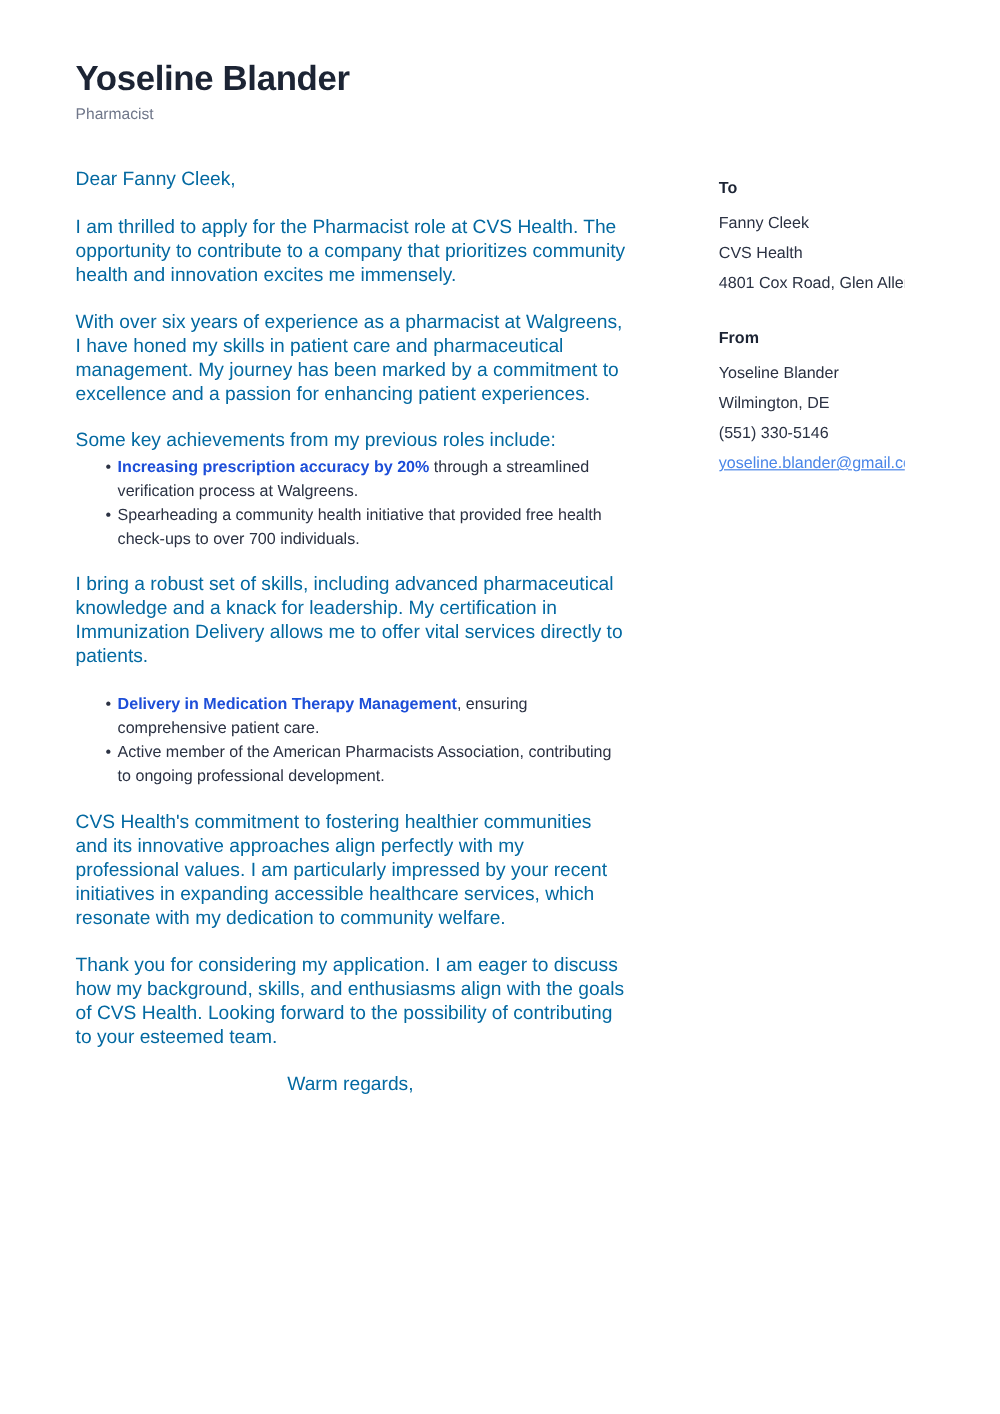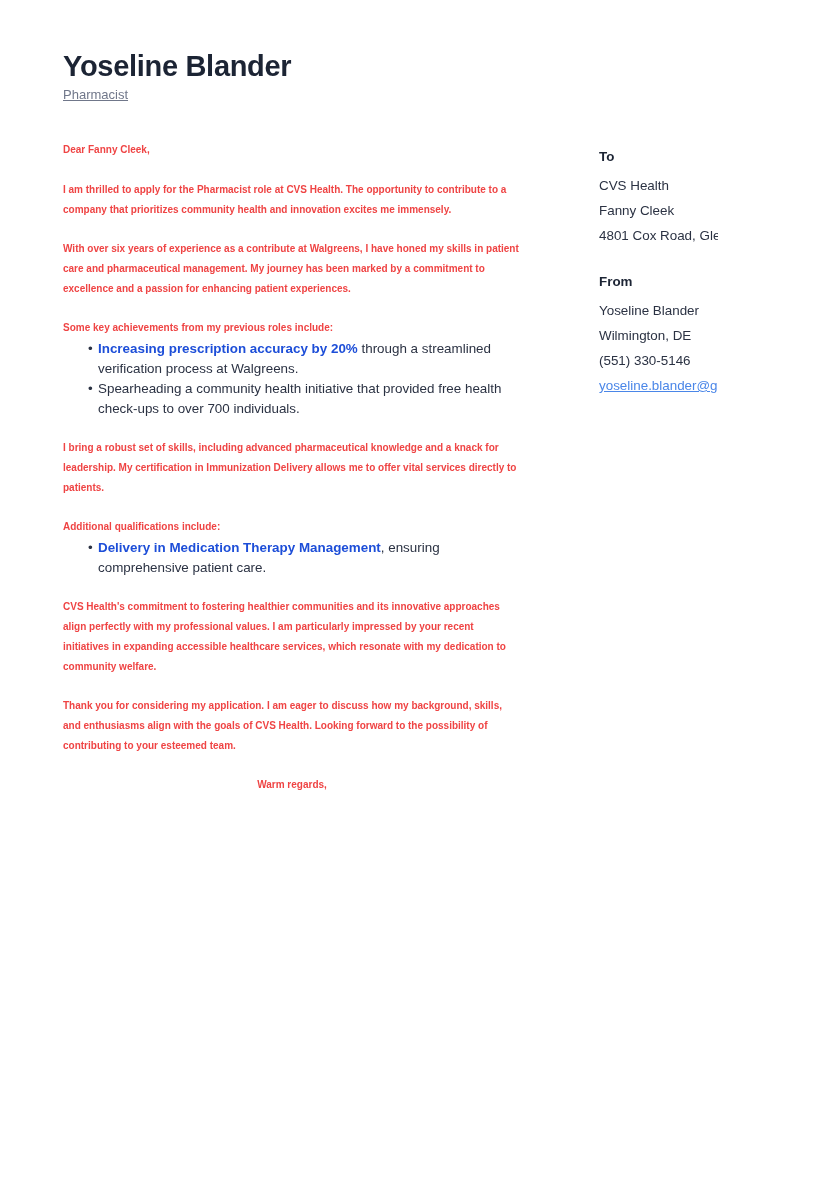--- a/index.html
+++ b/index.html
@@ -13,20 +13,21 @@
     font-family: "Liberation Sans", sans-serif;
     color: #2b3243;
     -webkit-font-smoothing: antialiased;
   }
   .page {
     position: relative;
     width: 718px;
     height: 1178px;
     background: #ffffff;
     overflow: hidden;
+    padding-left: 36px;
   }
 
   
   .header {
     position: absolute;
     left: 63px;
     top: 50px;
     width: 700px;
   }
   .applicant-name {
@@ -35,21 +36,20 @@
     letter-spacing: -0.3px;
     color: #1c2434;
     line-height: 1.15;
     margin: 0;
   }
   .applicant-role {
     font-size: 13px;
     color: #70778a;
     margin: 4px 0 0 0;
     line-height: 1.2;
-    text-decoration: underline;
   }
 
   
   .columns {
     position: absolute;
     left: 0;
     top: 140px;
     width: 833px;
   }
   .col-letter {
@@ -62,24 +62,23 @@
     position: absolute;
     left: 567px;
     top: 7px;
     width: 215px;
     margin-left: 32px;
   }
 
   
   .letter p {
     margin: 0 0 19px 0;
-    font-size: 10px;
-    line-height: 20px;
-    color: #ef4444;
-    font-weight: bold;
+    font-size: 16px;
+    line-height: 20px;
+    color: #0369a1;
   }
   .letter p.tight {
     margin-bottom: 1px;
   }
   .letter .salutation {
     margin-bottom: 20px;
   }
   .letter .signoff {
     margin-bottom: 0;
     text-align: center;
@@ -153,48 +152,48 @@
   </div>
 
   <div class="columns">
 
     <div class="col-letter letter">
 
       <p class="salutation">Dear Fanny Cleek,</p>
 
       <p>I am thrilled to apply for the Pharmacist role at CVS Health. The opportunity to contribute to a company that prioritizes community health and innovation excites me immensely.</p>
 
-      <p>With over six years of experience as a contribute at Walgreens, I have honed my skills in patient care and pharmaceutical management. My journey has been marked by a commitment to excellence and a passion for enhancing patient experiences.</p>
+      <p>With over six years of experience as a pharmacist at Walgreens, I have honed my skills in patient care and pharmaceutical management. My journey has been marked by a commitment to excellence and a passion for enhancing patient experiences.</p>
 
       <p class="tight">Some key achievements from my previous roles include:</p>
       <ul>
         <li><b>Increasing prescription accuracy by 20%</b><span> through a streamlined verification process at Walgreens.</span></li>
         <li><b></b><span>Spearheading a community health initiative that provided free health check-ups to over 700 individuals.</span></li>
       </ul>
 
       <p>I bring a robust set of skills, including advanced pharmaceutical knowledge and a knack for leadership. My certification in Immunization Delivery allows me to offer vital services directly to patients.</p>
 
-      <p class="tight">Additional qualifications include:</p>
       <ul>
         <li><b>Delivery in Medication Therapy Management</b><span>, ensuring comprehensive patient care.</span></li>
+        <li><b></b><span>Active member of the American Pharmacists Association, contributing to ongoing professional development.</span></li>
       </ul>
 
       <p>CVS Health's commitment to fostering healthier communities and its innovative approaches align perfectly with my professional values. I am particularly impressed by your recent initiatives in expanding accessible healthcare services, which resonate with my dedication to community welfare.</p>
 
       <p>Thank you for considering my application. I am eager to discuss how my background, skills, and enthusiasms align with the goals of CVS Health. Looking forward to the possibility of contributing to your esteemed team.</p>
 
       <p class="signoff">Warm regards,</p>
     </div>
 
     <div class="col-meta">
 
       <div class="meta-block">
         <div class="meta-heading">To</div>
+        <div class="meta-line">Fanny Cleek</div>
         <div class="meta-line">CVS Health</div>
-        <div class="meta-line">Fanny Cleek</div>
         <div class="meta-line">4801 Cox Road, Glen Allen, VA</div>
       </div>
 
       <div class="meta-block">
         <div class="meta-heading">From</div>
         <div class="meta-line">Yoseline Blander</div>
         <div class="meta-line">Wilmington, DE</div>
         <div class="meta-line">(551) 330-5146</div>
         <a class="meta-email" href="#">yoseline.blander@gmail.com</a>
       </div>

